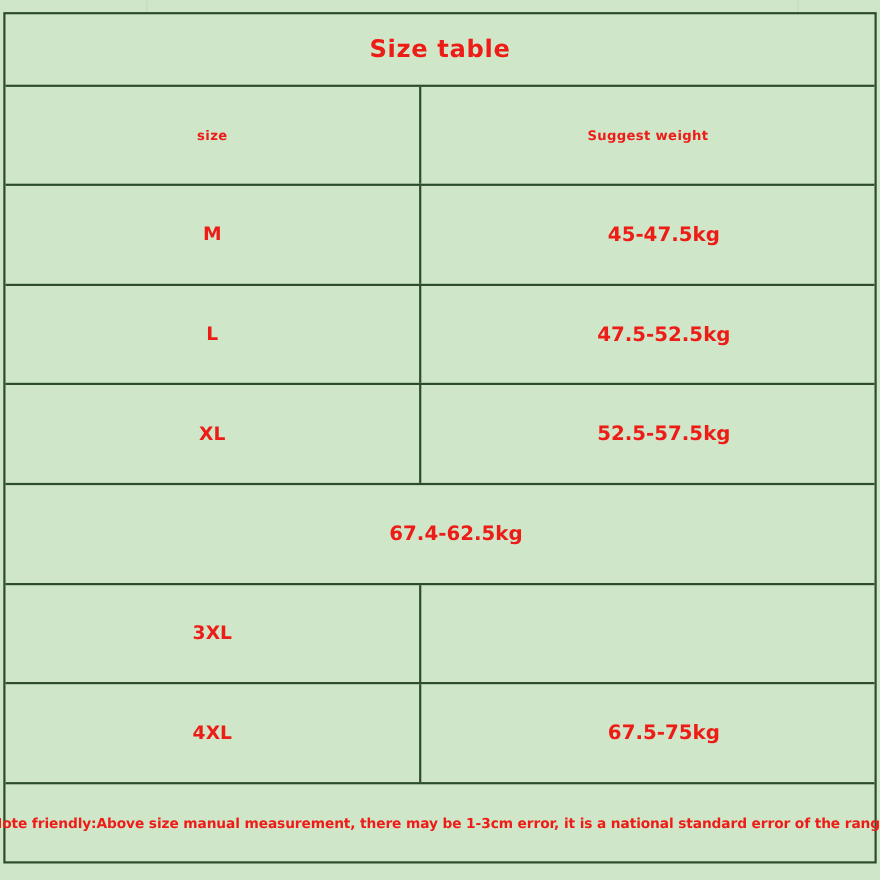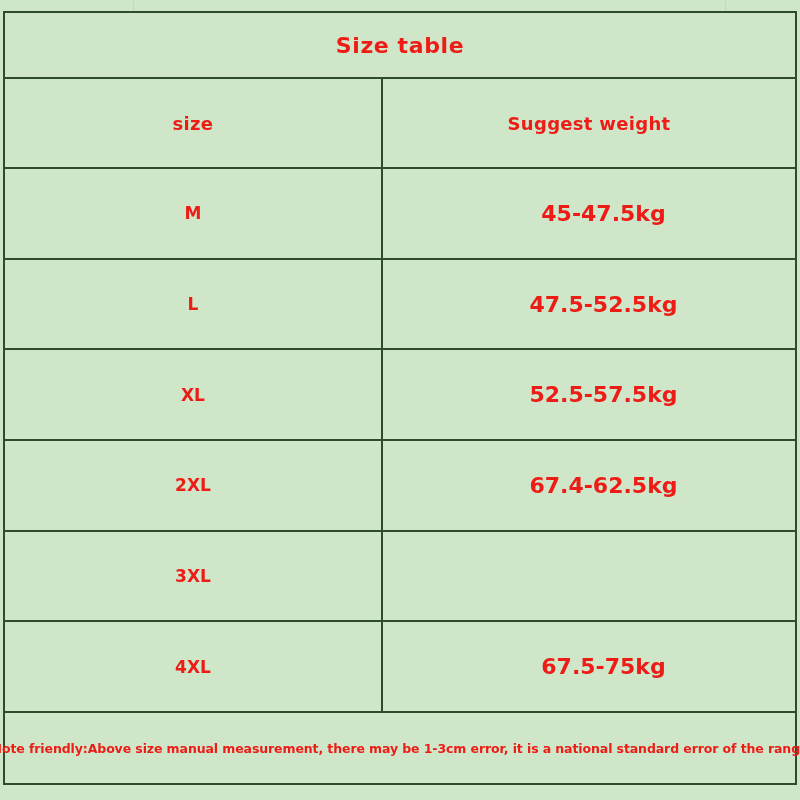--- a/index.html
+++ b/index.html
@@ -84,25 +84,25 @@
   }
   .cell.col-size {
     flex: 0 0 378px;
     border-right: 2px solid #2d4d2a;
   }
   .cell.col-weight {
     flex: 1 1 auto;
   }
 
   .header-row .cell {
-    font-size: 18px;
+    font-size: 12px;
     letter-spacing: 0.3px;
   }
   .row:not(.header-row) .cell.col-size   { font-size: 17px; }
-  .row:not(.header-row) .cell.col-weight { font-size: 22px; padding-left: 29px; }
+  .row:not(.header-row) .cell.col-weight { font-size: 18px; padding-left: 29px; }
 
   .note-row {
     flex: 0 0 70px;
     display: flex;
     align-items: center;
     justify-content: center;
     box-sizing: border-box;
     padding: 0 8px;
   }
   .note-text {
@@ -142,21 +142,20 @@
       <div class="cell col-size">L</div>
       <div class="cell col-weight">47.5-52.5kg</div>
     </div>
 
     <div class="row">
       <div class="cell col-size">XL</div>
       <div class="cell col-weight">52.5-57.5kg</div>
     </div>
 
     <div class="row">
-      <div class="cell col-size">2XL</div>
       <div class="cell col-weight">67.4-62.5kg</div>
     </div>
 
     <div class="row">
       <div class="cell col-size">3XL</div>
     </div>
 
     <div class="row">
       <div class="cell col-size">4XL</div>
       <div class="cell col-weight">67.5-75kg</div>

